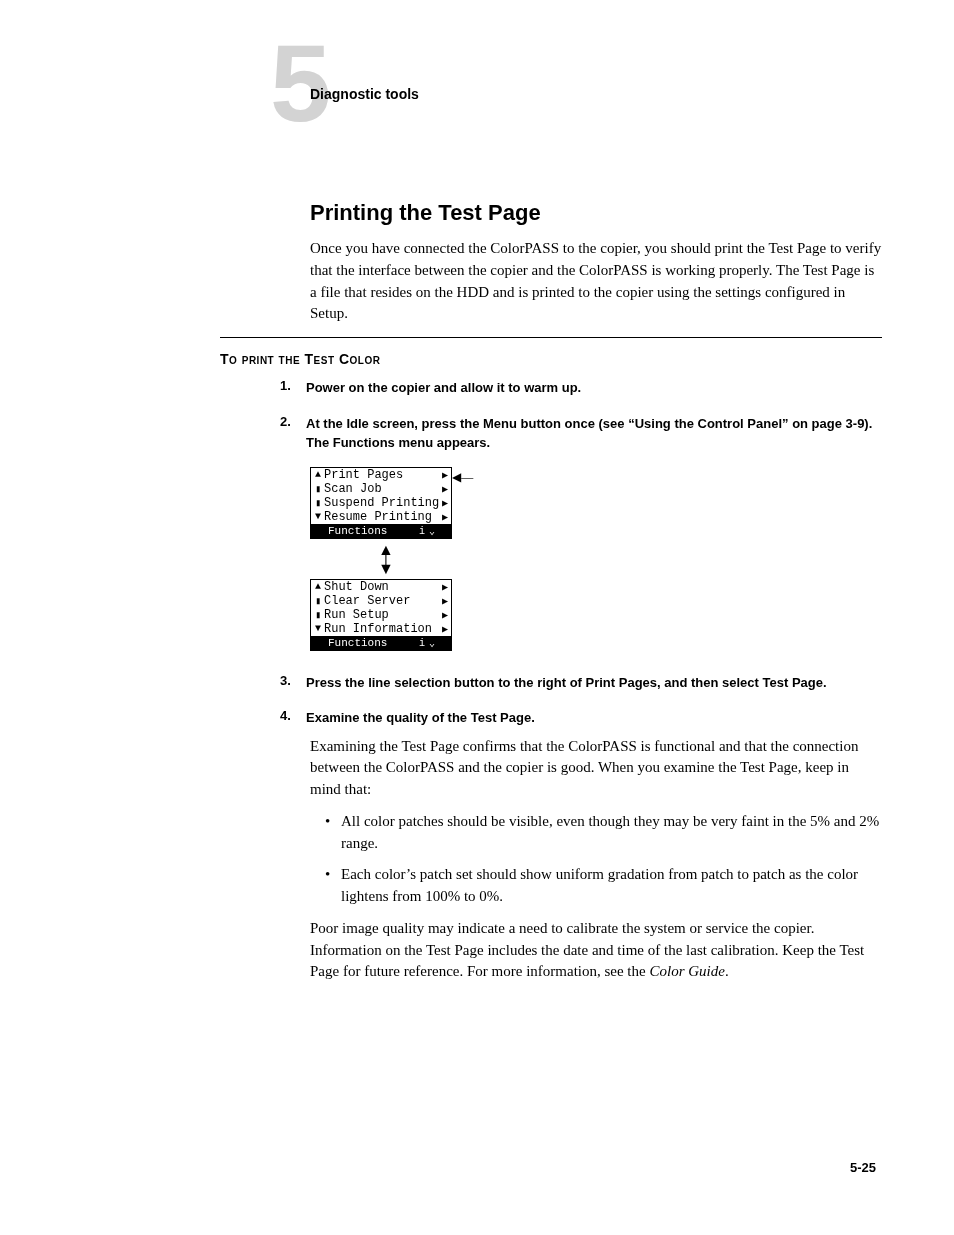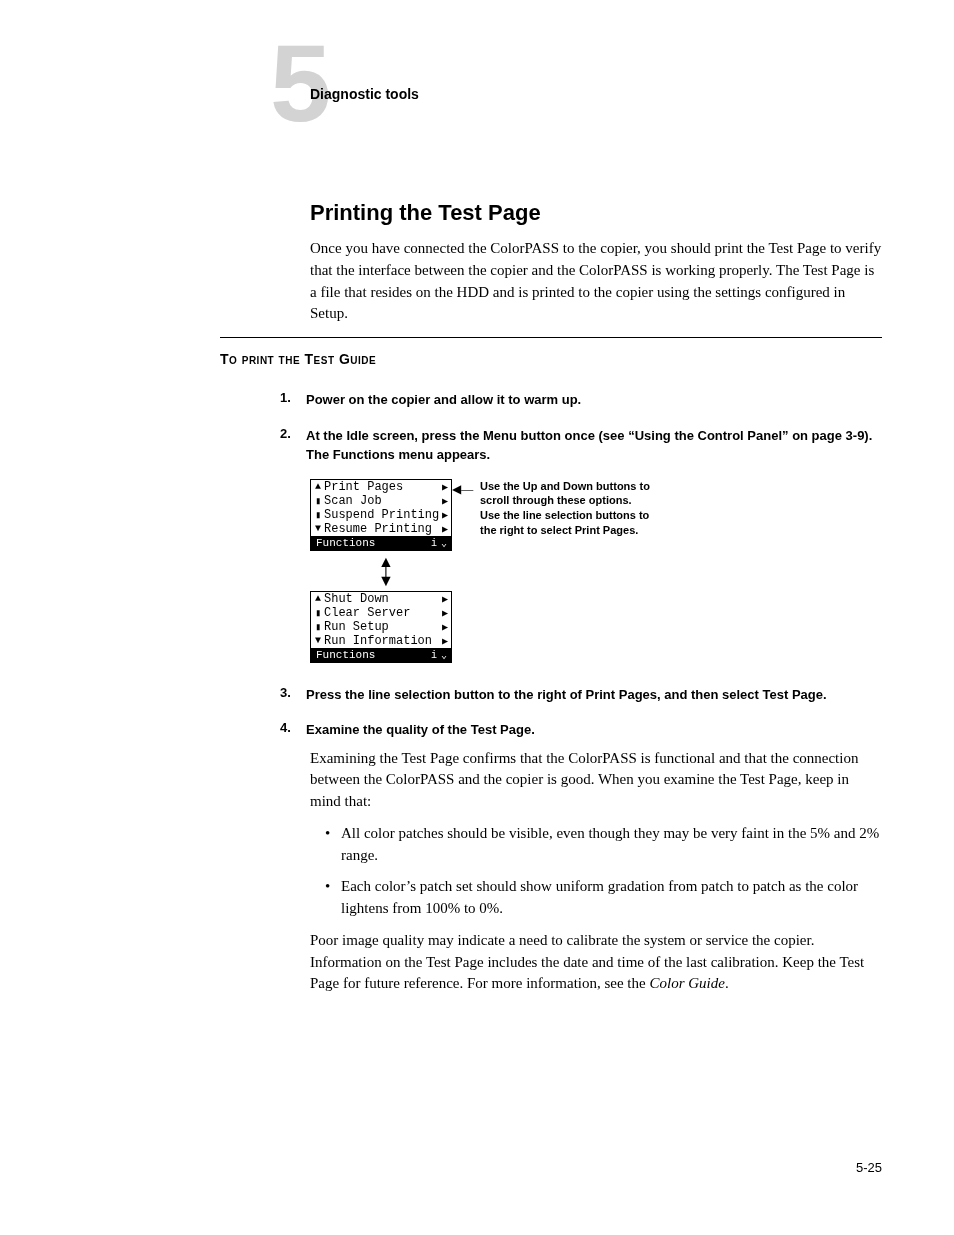--- a/index.html
+++ b/index.html
@@ -4,56 +4,56 @@
 <style>
 body{margin:0;background:#fff;font-family:Georgia,'Times New Roman',serif;color:#000}
 .page{width:954px;height:1235px;position:relative;margin:0 auto}
 .big5{font-family:Arial,Helvetica,sans-serif;font-size:110px;font-weight:bold;color:#d3d3d3;position:absolute;top:28px;left:270px;line-height:1}
 .header-label{font-family:Arial,Helvetica,sans-serif;font-size:14px;font-weight:bold;position:absolute;top:86px;left:310px}
 .hr1{position:absolute;top:337px;left:220px;width:662px;border-top:1px solid #000}
 .content{position:absolute;top:200px;left:310px;width:574px}
 .h2{font-family:Arial,Helvetica,sans-serif;font-size:22px;font-weight:bold;margin:0 0 12px 0}
 .para{font-size:15px;line-height:1.45;margin:0 0 14px 0}
 .smallcaps{font-family:Arial,Helvetica,sans-serif;font-variant:small-caps;font-weight:bold;font-size:14px;letter-spacing:.5px;position:absolute;top:351px;left:220px}
-.steps{position:absolute;top:390px;left:280px;width:604px}
+.steps{position:absolute;top:378px;left:280px;width:604px}
 .step{margin-bottom:16px}
 .step-num{font-family:Arial,Helvetica,sans-serif;font-weight:bold;font-size:13px;display:inline-block;width:22px;vertical-align:top}
 .step-text{font-family:Arial,Helvetica,sans-serif;font-weight:bold;font-size:13px;display:inline-block;width:570px;vertical-align:top;line-height:1.5}
 .step-body{font-family:Georgia,serif;font-weight:normal;font-size:15px;margin-left:30px;margin-top:8px;line-height:1.45;width:570px}
 .lcd-area{margin:14px 0 14px 30px;position:relative;height:190px}
 .lcd{width:140px;background:#fff;border:1px solid #000;font-family:'Courier New',monospace;font-size:12px;position:absolute}
 .lcd-row{display:flex;align-items:center;height:14px;padding:0 3px;justify-content:space-between}
 .lcd-icon-col{width:8px;display:inline-block;text-align:center;font-size:10px}
 .lcd-label{flex:1;padding-left:2px}
 .lcd-tri{font-size:10px;color:#000}
-.lcd-footer{background:#000;color:#fff;height:14px;display:flex;align-items:center;justify-content:space-between;padding:0 5px;font-size:11px}
+.lcd-footer{background:#000;color:#fff;height:14px;display:flex;align-items:center;justify-content:space-between;padding:0 17px;font-size:11px}
 .lcd-footer .info{font-size:10px;letter-spacing:-1px}
 .callout{position:absolute;left:170px;top:0;width:170px;font-family:Arial,Helvetica,sans-serif;font-size:11px;font-weight:bold;line-height:1.35}
 .callout-arrow{position:absolute;left:142px;top:3px;font-size:12px}
 .down-arrow-connector{position:absolute;left:68px;top:78px;font-size:16px;display:flex;flex-direction:column;align-items:center;line-height:.6}
 .bullets{margin:10px 0 10px 61px;padding:0;width:554px}
 .bullets li{font-size:15px;line-height:1.45;margin-bottom:10px;list-style:none;position:relative;padding-left:0}
 .bullets li:before{content:"•";position:absolute;left:-16px}
-.pgnum{position:absolute;bottom:60px;right:72px;font-family:Arial,Helvetica,sans-serif;font-weight:normal;font-size:13px}
+.pgnum{position:absolute;bottom:60px;right:78px;font-family:Arial,Helvetica,sans-serif;font-weight:bold;font-size:13px}
 .italic{font-style:italic}
 </style>
 </head>
 <body>
 
 <div class="page">
   <div class="big5">5</div>
   <div class="header-label">Diagnostic tools</div>
 
   <div class="content">
     <h2 class="h2">Printing the Test Page</h2>
     <p class="para">Once you have connected the ColorPASS to the copier, you should print the Test Page to verify that the interface between the copier and the ColorPASS is working properly. The Test Page is a file that resides on the HDD and is printed to the copier using the settings configured in Setup.</p>
   </div>
 
   <div class="hr1"></div>
-  <div class="smallcaps">To print the Test Guide</div>
+  <div class="smallcaps">To print the Test Color</div>
 
   <div class="steps">
     <div class="step">
       <span class="step-num">1.</span>
       <span class="step-text">Power on the copier and allow it to warm up.</span>
     </div>
     <div class="step">
       <span class="step-num">2.</span>
       <span class="step-text">At the Idle screen, press the Menu button once (see “Using the Control Panel” on page 3-9). The Functions menu appears.</span>
 
@@ -78,21 +78,20 @@
               <span class="lcd-icon-col">▼</span>
               <span class="lcd-label">Resume Printing</span>
               <span class="lcd-tri">▶</span>
             </div>
           <div class="lcd-footer">
               <span>Functions</span>
               <span class="info">i ⌄</span>
             </div>
         </div>
         <span class="callout-arrow">◀—</span>
-        <div class="callout">Use the Up and Down buttons to scroll through these options. Use the line selection buttons to the right to select Print Pages.</div>
         <div class="down-arrow-connector">
             <span>▲</span>
             <span>│</span>
             <span>▼</span>
           </div>
         <div class="lcd" style="top:112px;left:0">
           <div class="lcd-row">
               <span class="lcd-icon-col">▲</span>
               <span class="lcd-label">Shut Down</span>
               <span class="lcd-tri">▶</span>

